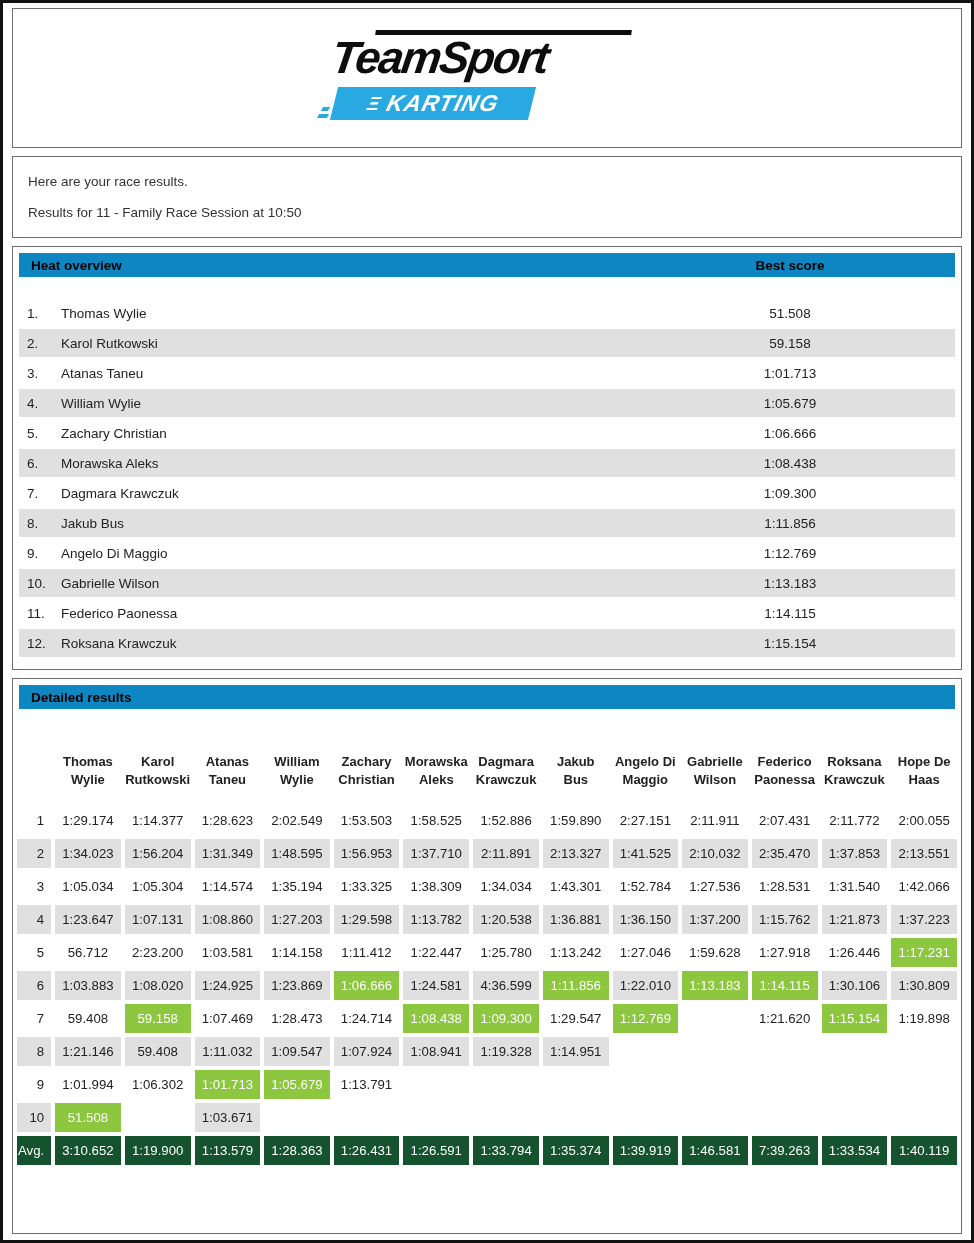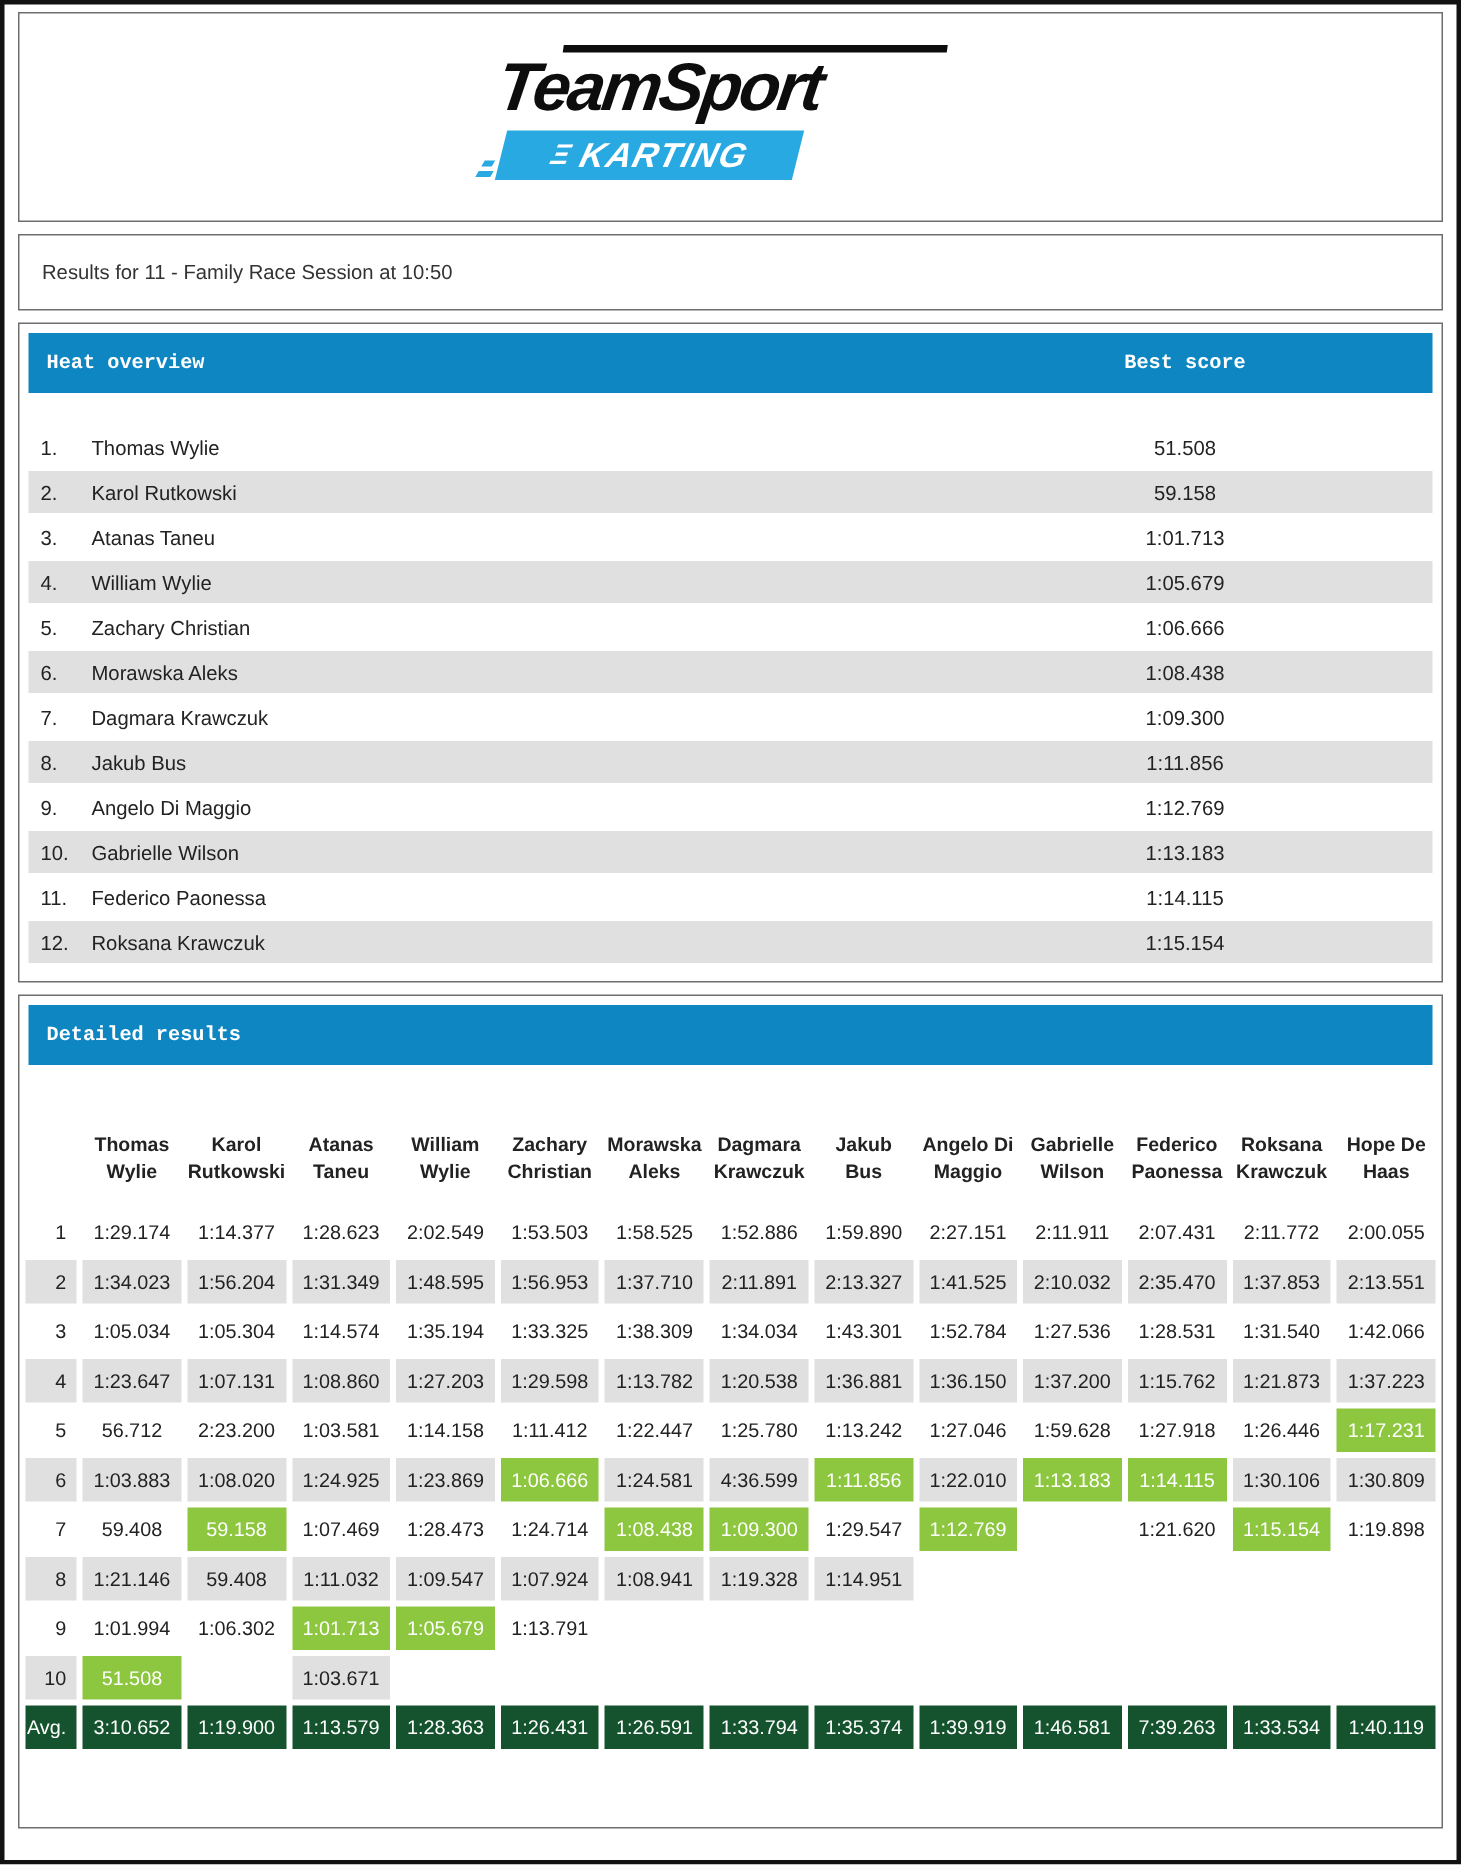--- a/index.html
+++ b/index.html
@@ -26,26 +26,26 @@
     color:#fff;font-weight:bold;font-style:italic;font-size:23px;letter-spacing:1px;
   }
   .stripes{font-size:19px;font-weight:bold;margin-right:7px;letter-spacing:0;}
   .dash{position:absolute;background:#29a9e1;height:4px;transform:skewX(-30deg);}
   .dash.d1{width:10px;left:-16px;bottom:2px;}
   .dash.d2{width:7px;left:-12px;bottom:9px;}
 
   
   .intro-box{padding:17px 15px;}
   .intro-box p{margin:0;font-size:13.5px;color:#333;}
-  .intro-box p + p{margin-top:32px;}
+  .intro-box p + p{margin-top:16px;}
 
   
   .bar{
-    background:#0d86c2;height:40px;margin:6px;display:flex;align-items:center;
-    justify-content:space-between;padding-left:12px;color:#ffffff;font-weight:bold;font-size:13.5px;font-family:Liberation Mono, monospace;
+    background:#0d86c2;height:24px;margin:6px;display:flex;align-items:center;
+    justify-content:space-between;padding-left:12px;color:#000000;font-weight:bold;font-size:13.5px;
   }
   .score-head{width:330px;text-align:center;}
 
   
   #heat-rows{margin:22px 6px 12px;}
   .heat-row{display:flex;align-items:center;height:28px;margin-bottom:2px;font-size:13.5px;color:#222;}
   .heat-row.shade{background:#e0e0e0;}
   .heat-rank{width:42px;padding-left:8px;box-sizing:border-box;}
   .heat-name{flex:1;}
   .heat-score{width:330px;text-align:center;}
@@ -85,20 +85,21 @@
         <span class="dash d2"></span>
         <div class="badge">
           <span class="stripes">Ξ</span>
           <span>KARTING</span>
         </div>
       </div>
     </div>
   </div>
 
   <div class="box intro-box">
+    <p>Here are your race results.</p>
     <p>Results for 11 - Family Race Session at 10:50</p>
   </div>
 
   <div class="box heat-box">
     <div class="bar">
       <span>Heat overview</span>
       <span class="score-head">Best score</span>
     </div>
     <div id="heat-rows">
         <div class="heat-row">

